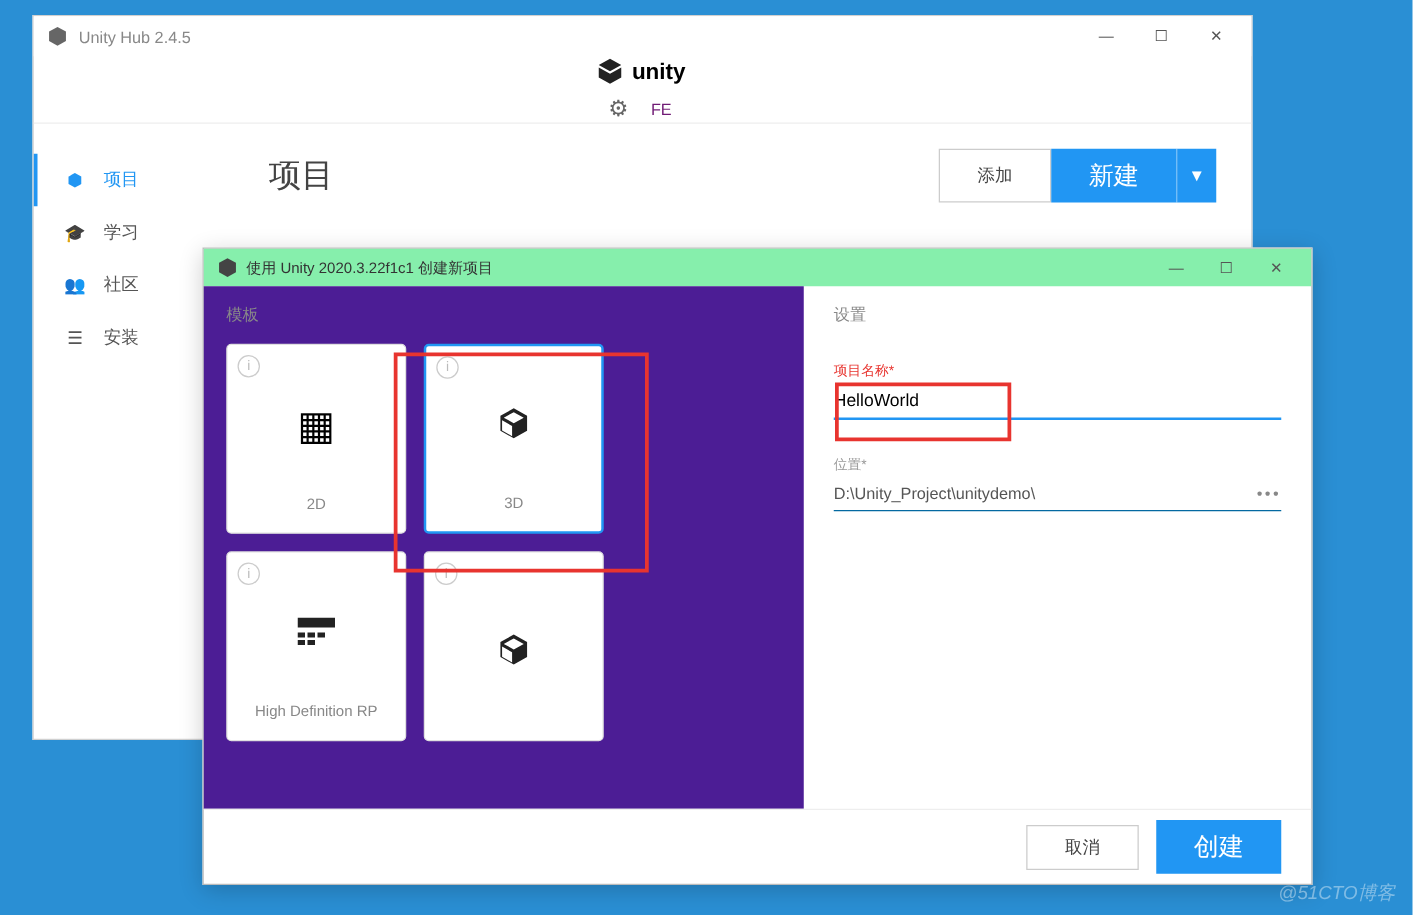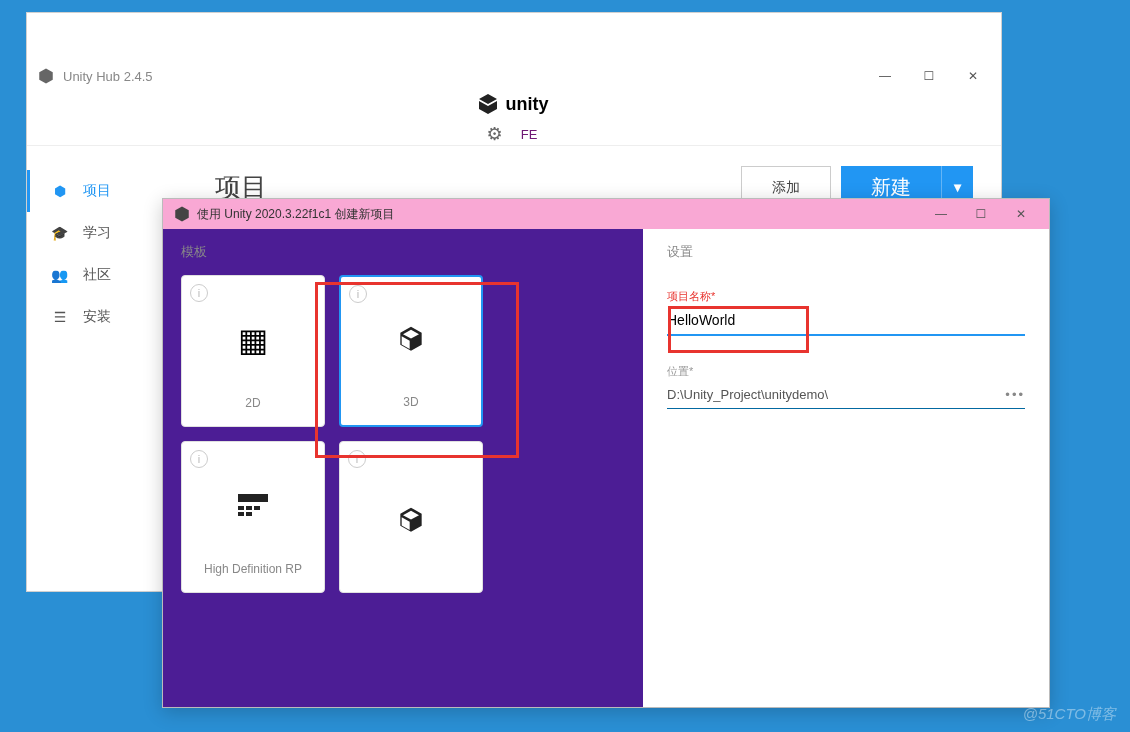--- a/index.html
+++ b/index.html
@@ -1,40 +1,40 @@
 <!DOCTYPE html>
 <html><head>
 <meta charset="utf-8">
 <style>
 * { box-sizing: border-box; margin: 0; padding: 0; }
 body { font-family: "Microsoft YaHei", Arial, sans-serif; background: #2a8fd4; width: 1130px; height: 732px; position: relative; overflow: hidden; }
 .hub-window { position: absolute; left: 26px; top: 12px; width: 976px; height: 580px; background: #fff; border: 1px solid #d0d0d0; }
-.title-bar { height: 32px; display: flex; align-items: center; justify-content: space-between; padding: 0 8px 0 10px; background: #fff; margin-top: 47px; }
+.title-bar { height: 32px; display: flex; align-items: center; justify-content: space-between; padding: 0 8px 0 10px; background: #fff; }
 .title-left { display: flex; align-items: center; gap: 8px; color: #888; font-size: 13px; }
 .title-right { display: flex; gap: 4px; }
 .win-btn { width: 40px; height: 28px; display: flex; align-items: center; justify-content: center; color: #555; font-size: 12px; }
 .topbar { height: 54px; display: flex; align-items: center; justify-content: space-between; padding: 0 20px 0 16px; border-bottom: 1px solid #eee; flex-direction: column; }
 .unity-logo { display: flex; align-items: center; gap: 6px; font-weight: bold; font-size: 18px; }
 .topbar-right { display: flex; align-items: center; gap: 18px; color: #666; }
 .gear { font-size: 18px; }
 .fe { font-size: 13px; color: #701a75; }
 .hub-body { display: flex; height: calc(100% - 86px); }
 .sidebar { width: 160px; padding: 24px 0; }
 .side-item { display: flex; align-items: center; gap: 14px; padding: 12px 24px; font-size: 14px; color: #555; }
 .side-item.active { color: #2196f3; border-left: 3px solid #2196f3; padding-left: 21px; }
 .side-ico { width: 18px; text-align: center; font-size: 14px; color: inherit; }
 .main { flex: 1; padding: 20px 28px; }
 .main-head { display: flex; justify-content: space-between; align-items: center; }
 .main-title { font-size: 26px; font-weight: 400; color: #444; }
-.main-actions { display: flex; gap: 10px; }
+.main-actions { display: flex; }
 .btn-outline { border: 1px solid #ccc; background: #fff; padding: 8px 30px; font-size: 14px; color: #444; }
 .btn-primary { background: #2196f3; color: #fff; border: none; padding: 8px 30px; font-size: 20px; }
 .btn-drop { background: #2196f3; color: #fff; border: none; width: 32px; border-left: 1px solid rgba(255,255,255,.3); }
 .new-window { position: absolute; left: 162px; top: 198px; width: 888px; height: 510px; background: #fff; border: 1px solid #bbb; box-shadow: 0 4px 18px rgba(0,0,0,.2); display: flex; flex-direction: column; }
-.nw-title { height: 30px; display: flex; align-items: center; justify-content: space-between; padding: 0 8px 0 10px; background: #f9a8d4; font-size: 12px; color: #333; }
+.nw-title { height: 30px; display: flex; align-items: center; justify-content: space-between; padding: 0 8px 0 10px; background: #86efac; font-size: 12px; color: #333; }
 .nw-body { flex: 1; display: flex; }
 .nw-left { width: 480px; background: #4c1d95; padding: 14px 18px; }
 .nw-label { font-size: 13px; color: #888; margin-bottom: 14px; }
 .tpl-grid { display: flex; flex-wrap: wrap; gap: 14px; }
 .tpl-card { width: 144px; height: 152px; background: #fff; border: 1px solid #e0e0e0; border-radius: 4px; display: flex; flex-direction: column; align-items: center; position: relative; padding-top: 8px; }
 .tpl-card.selected { border: 2px solid #2196f3; }
 .tpl-info { position: absolute; left: 8px; top: 8px; width: 18px; height: 18px; border: 1px solid #ccc; border-radius: 50%; display: flex; align-items: center; justify-content: center; font-size: 11px; color: #bbb; }
 .tpl-ico { flex: 1; display: flex; align-items: center; justify-content: center; font-size: 32px; }
 .tpl-name { font-size: 12px; color: #888; padding-bottom: 14px; text-align: center; line-height: 1.3; }
 .highlight-box { position: absolute; border: 3px solid #e8342f; pointer-events: none; }
@@ -178,18 +178,22 @@
       </div>
       <div class="field">
         <div class="field-label gray">位置*</div>
         <div class="field-val">
           <span>D:\Unity_Project\unitydemo\</span>
           <span class="dots">•••</span>
         </div>
       </div>
     </div>
   </div>
+  <div class="nw-footer">
+    <button class="btn-outline">取消</button>
+    <button class="btn-primary">创建</button>
+  </div>
 </div>
 
 <div class="highlight-box hl-tpl"></div>
 <div class="highlight-box hl-name"></div>
 
 <div class="watermark">@51CTO博客</div>
 
 </body></html>

